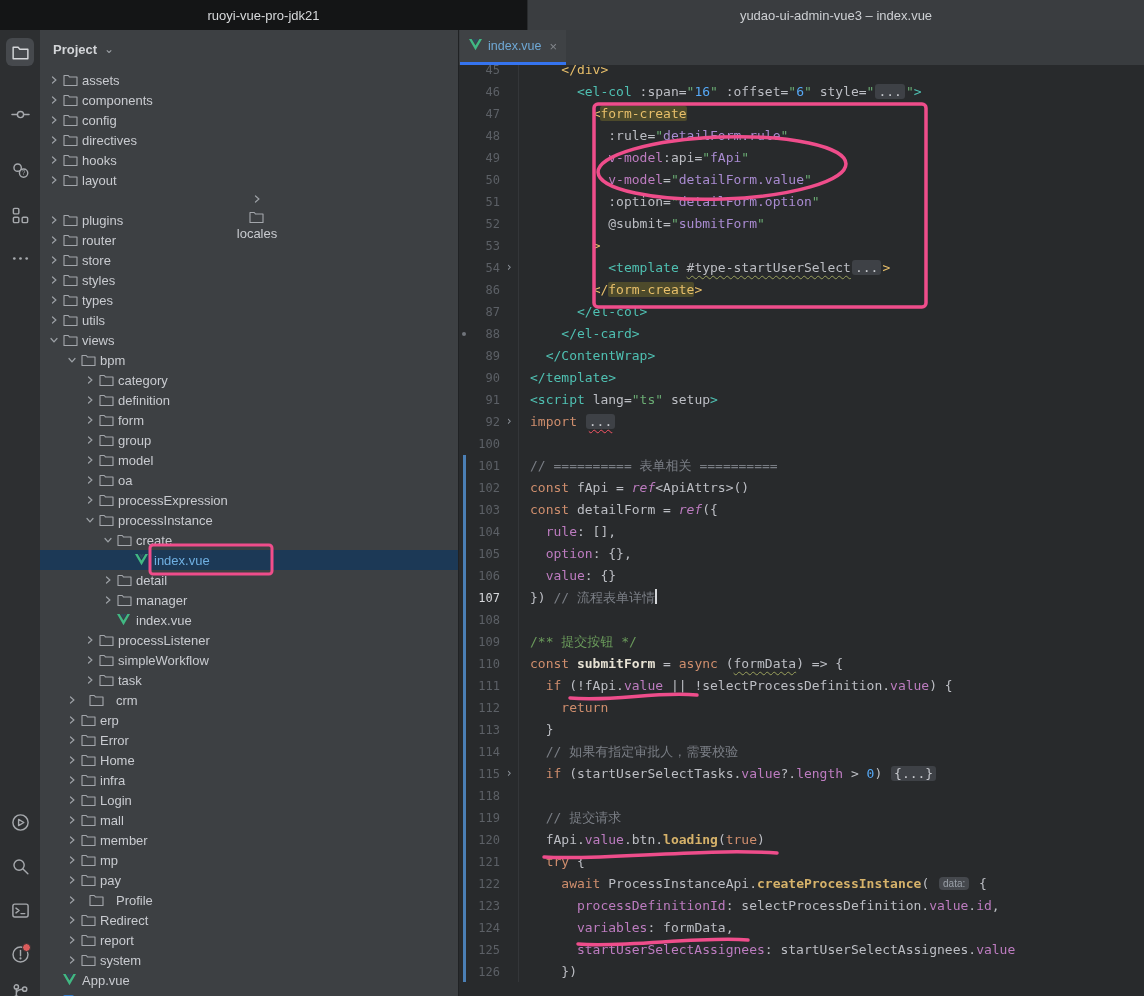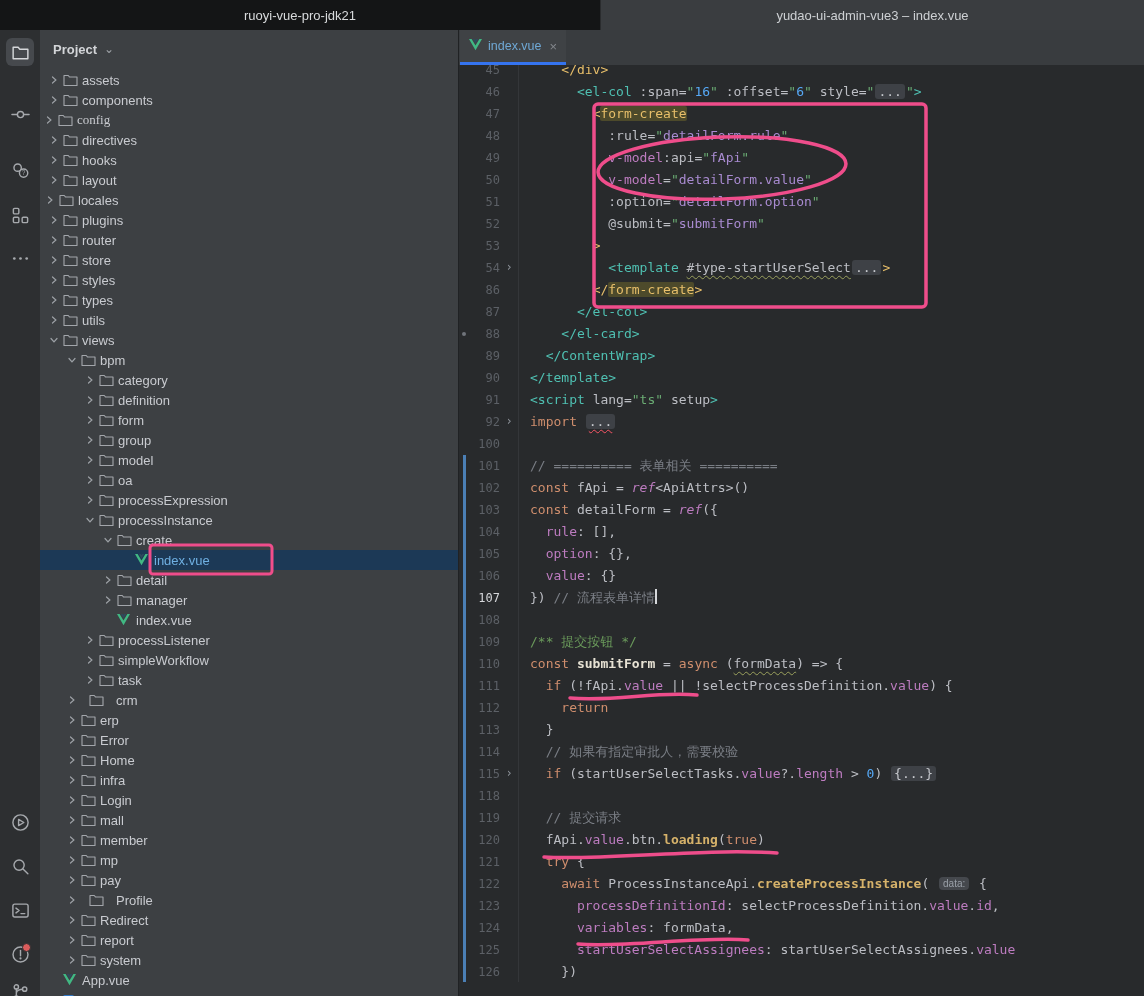--- a/index.html
+++ b/index.html
@@ -1,21 +1,21 @@
 <!DOCTYPE html>
 <html><head>
 <meta charset="utf-8">
 <style>
   html,body{margin:0;padding:0;background:#1e1f22;}
   #app{position:relative;width:1144px;height:996px;overflow:hidden;
        font-family:"Liberation Sans",sans-serif;background:#282a2c;
        -webkit-font-smoothing:antialiased;}
   
   .titlebar{position:absolute;left:0;top:0;right:0;height:30px;display:flex;}
-  .title-left{width:600px;background:#141516;color:#d8dadc;font-size:13px;font-weight:500;
+  .title-left{width:527px;background:#141516;color:#d8dadc;font-size:13px;font-weight:500;
               display:flex;align-items:center;justify-content:center;}
   .title-right{flex:1;background:#3a3d40;color:#cdd0d3;font-size:13px;font-weight:500;
                display:flex;align-items:center;justify-content:center;border-left:1px solid #2a2c2e;}
   
   .activitybar{position:absolute;left:0;top:30px;bottom:0;width:40px;background:#2d2f31;
                border-right:1px solid #222426;}
   .abar-icon{position:absolute;left:50%;transform:translate(-50%,-50%);width:28px;height:28px;
              display:flex;align-items:center;justify-content:center;border-radius:6px;color:#a6a9ad;}
   .abar-icon.active{background:#46494d;color:#d5d7da;}
   .abar-icon svg{display:block;}
@@ -179,21 +179,21 @@
               <path d="M6 4 L10.5 8 L6 12"></path>
             </svg>
           </span>
           <span class="ticon">
             <svg width="15" height="13" viewBox="0 0 16 14" fill="none" stroke="#a3a6ab" stroke-width="1.2" stroke-linejoin="round">
               <path d="M1 12.4 V1.6 H5.6 L7 3.3 H15 V12.4 Z"></path>
             </svg>
           </span>
           <span class="tlabel">components</span>
         </div>
-        <div class="trow" style=" font-family: Liberation Serif, serif;">
+        <div class="trow" style="padding-left: 5px;">
           <span class="tslot">
             <svg width="12" height="12" viewBox="0 0 16 16" fill="none" stroke="#9da1a6" stroke-width="1.6" stroke-linecap="round">
               <path d="M6 4 L10.5 8 L6 12"></path>
             </svg>
           </span>
           <span class="ticon">
             <svg width="15" height="13" viewBox="0 0 16 14" fill="none" stroke="#a3a6ab" stroke-width="1.2" stroke-linejoin="round">
               <path d="M1 12.4 V1.6 H5.6 L7 3.3 H15 V12.4 Z"></path>
             </svg>
           </span>
@@ -231,21 +231,21 @@
               <path d="M6 4 L10.5 8 L6 12"></path>
             </svg>
           </span>
           <span class="ticon">
             <svg width="15" height="13" viewBox="0 0 16 14" fill="none" stroke="#a3a6ab" stroke-width="1.2" stroke-linejoin="round">
               <path d="M1 12.4 V1.6 H5.6 L7 3.3 H15 V12.4 Z"></path>
             </svg>
           </span>
           <span class="tlabel">layout</span>
         </div>
-        <div class="trow" style="padding-left: 1px;">
+        <div class="trow" style="padding-left: 15px; flex-direction: column;">
           <span class="tslot">
             <svg width="12" height="12" viewBox="0 0 16 16" fill="none" stroke="#9da1a6" stroke-width="1.6" stroke-linecap="round">
               <path d="M6 4 L10.5 8 L6 12"></path>
             </svg>
           </span>
           <span class="ticon">
             <svg width="15" height="13" viewBox="0 0 16 14" fill="none" stroke="#a3a6ab" stroke-width="1.2" stroke-linejoin="round">
               <path d="M1 12.4 V1.6 H5.6 L7 3.3 H15 V12.4 Z"></path>
             </svg>
           </span>

